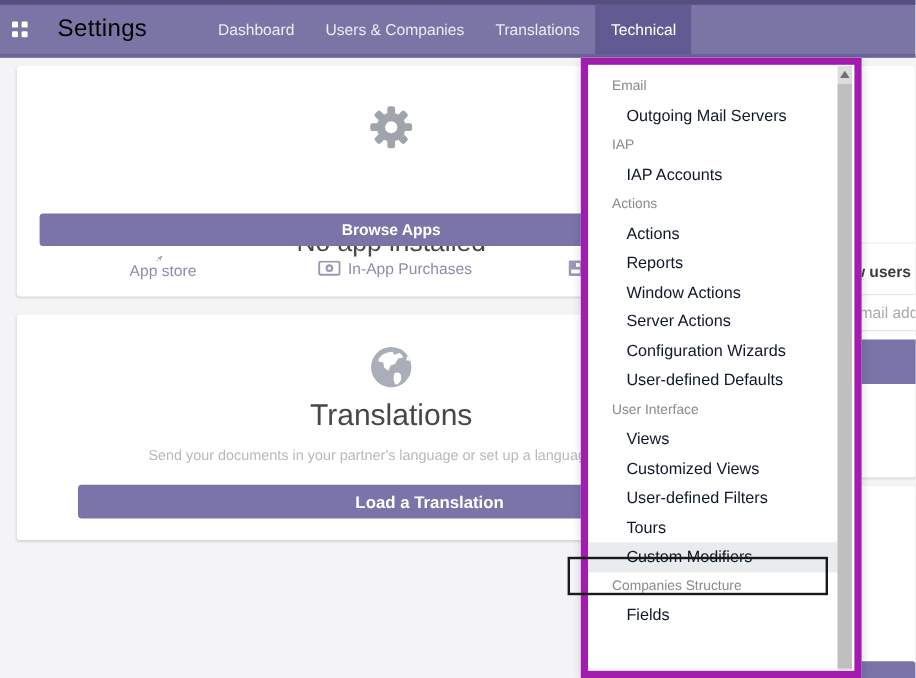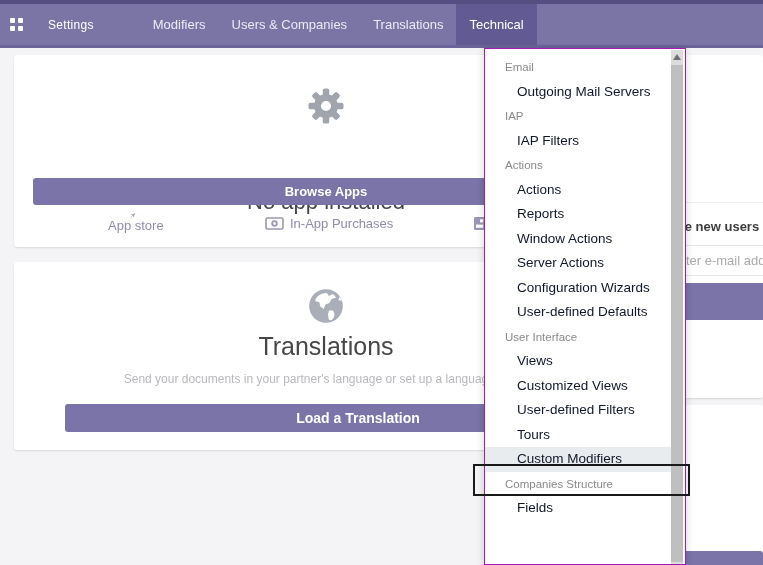--- a/index.html
+++ b/index.html
@@ -12,21 +12,21 @@
   
   .header{
     position:absolute;left:0;top:0;width:763px;height:48px;
     background:#7b75a6;
     border-top:4px solid #564e80;border-bottom:3px solid #6b6499;
     box-sizing:border-box;z-index:5;display:flex;align-items:center;
   }
   .apps-grid{width:13px;height:13px;margin-left:10px;display:grid;
     grid-template-columns:5px 5px;grid-template-rows:5px 5px;gap:3px;cursor:pointer;}
   .apps-grid div{background:#ffffff;border-radius:1px;}
-  .app-title{color:#ffffff;font-size:12px;margin-left:25px;letter-spacing:.3px;}
+  .app-title{color:#000000;font-size:20px;margin-left:25px;letter-spacing:.3px;}
   .menu{display:flex;align-items:stretch;height:41px;margin-left:46px;}
   .menu-item{color:#eceaf5;font-size:13px;padding:0 13px;display:flex;align-items:center;cursor:pointer;}
   .menu-item.active{background:#625b93;color:#ffffff;}
   
   .card{position:absolute;background:#ffffff;border-radius:3px;
     box-shadow:0 1px 2px rgba(0,0,0,.12);}
   .card1{left:14px;top:55px;width:624px;height:192px;z-index:1;}
   .card2{left:14px;top:262px;width:624px;height:188px;z-index:1;}
   .center-icon{position:absolute;left:0;right:0;text-align:center;}
   .big-title{position:absolute;left:0;right:0;text-align:center;color:#474747;}
@@ -52,22 +52,22 @@
   .invite-label{position:absolute;left:-2px;top:164px;font-size:13px;font-weight:bold;
     color:#3c3c3c;white-space:nowrap;}
   .invite-input{position:absolute;left:8px;top:190px;width:140px;height:31px;
     border:1px solid #e6e6e6;border-left:none;border-right:none;outline:none;
     font-family:"Liberation Sans",sans-serif;font-size:13px;color:#444;box-sizing:border-box;padding:0 2px;}
   .invite-input::placeholder{color:#ababab;}
   .btnA{left:12px;top:228px;width:95px;height:37px;border-radius:3px;}
   .btnB{left:20px;top:146px;width:83px;height:30px;border-radius:3px;}
   
   .dropdown{
-    position:absolute;left:484px;top:48px;width:202px;height:517px;z-index:10;
-    background:#ffffff;border:1px solid #a21caf;box-sizing:border-box;
+    position:absolute;left:484px;top:48px;width:234px;height:517px;z-index:10;
+    background:#ffffff;border:6px solid #a21caf;box-sizing:border-box;
     box-shadow:0 2px 8px rgba(0,0,0,.18);
   }
   .dd-list{position:absolute;left:0;top:6px;right:14px;}
   .dd-header{height:24.5px;line-height:24.5px;padding-left:20px;
     font-size:11.5px;color:#8a8a8a;white-space:nowrap;}
   .dd-item{height:24.5px;line-height:24.5px;padding-left:32px;
     font-size:13.5px;color:#0f172a;white-space:nowrap;cursor:pointer;}
   .dd-sel{background:#e9ecef;}
   .sb-track{position:absolute;top:1px;bottom:0;right:2px;width:12px;background:#dcdcdc;}
   .sb-arrow{position:absolute;top:4px;left:2px;width:0;height:0;
@@ -83,21 +83,21 @@
 
 <div class="header">
   <div class="apps-grid">
     <div></div>
       <div></div>
       <div></div>
       <div></div>
   </div>
   <div class="app-title">Settings</div>
   <nav class="menu">
-    <span class="menu-item">Modifiers</span>
+    <span class="menu-item">Dashboard</span>
     <span class="menu-item">Users &amp; Companies</span>
     <span class="menu-item">Translations</span>
     <span class="menu-item active">Technical</span>
   </nav>
 </div>
 
 <div class="card card1">
   <div class="center-icon" style="top:28px;">
     <svg width="46" height="46" viewBox="0 0 100 100">
       <g fill="#a0a5ad">
@@ -167,21 +167,21 @@
 </div>
 <div class="card cardB">
   <button class="purple-btn btnB"></button>
 </div>
 
 <div class="dropdown">
   <div class="dd-list">
       <div class="dd-header">Email</div>
       <div class="dd-item">Outgoing Mail Servers</div>
       <div class="dd-header">IAP</div>
-      <div class="dd-item">IAP Filters</div>
+      <div class="dd-item">IAP Accounts</div>
       <div class="dd-header">Actions</div>
       <div class="dd-item">Actions</div>
       <div class="dd-item">Reports</div>
       <div class="dd-item">Window Actions</div>
       <div class="dd-item">Server Actions</div>
       <div class="dd-item">Configuration Wizards</div>
       <div class="dd-item">User-defined Defaults</div>
       <div class="dd-header">User Interface</div>
       <div class="dd-item">Views</div>
       <div class="dd-item">Customized Views</div>

